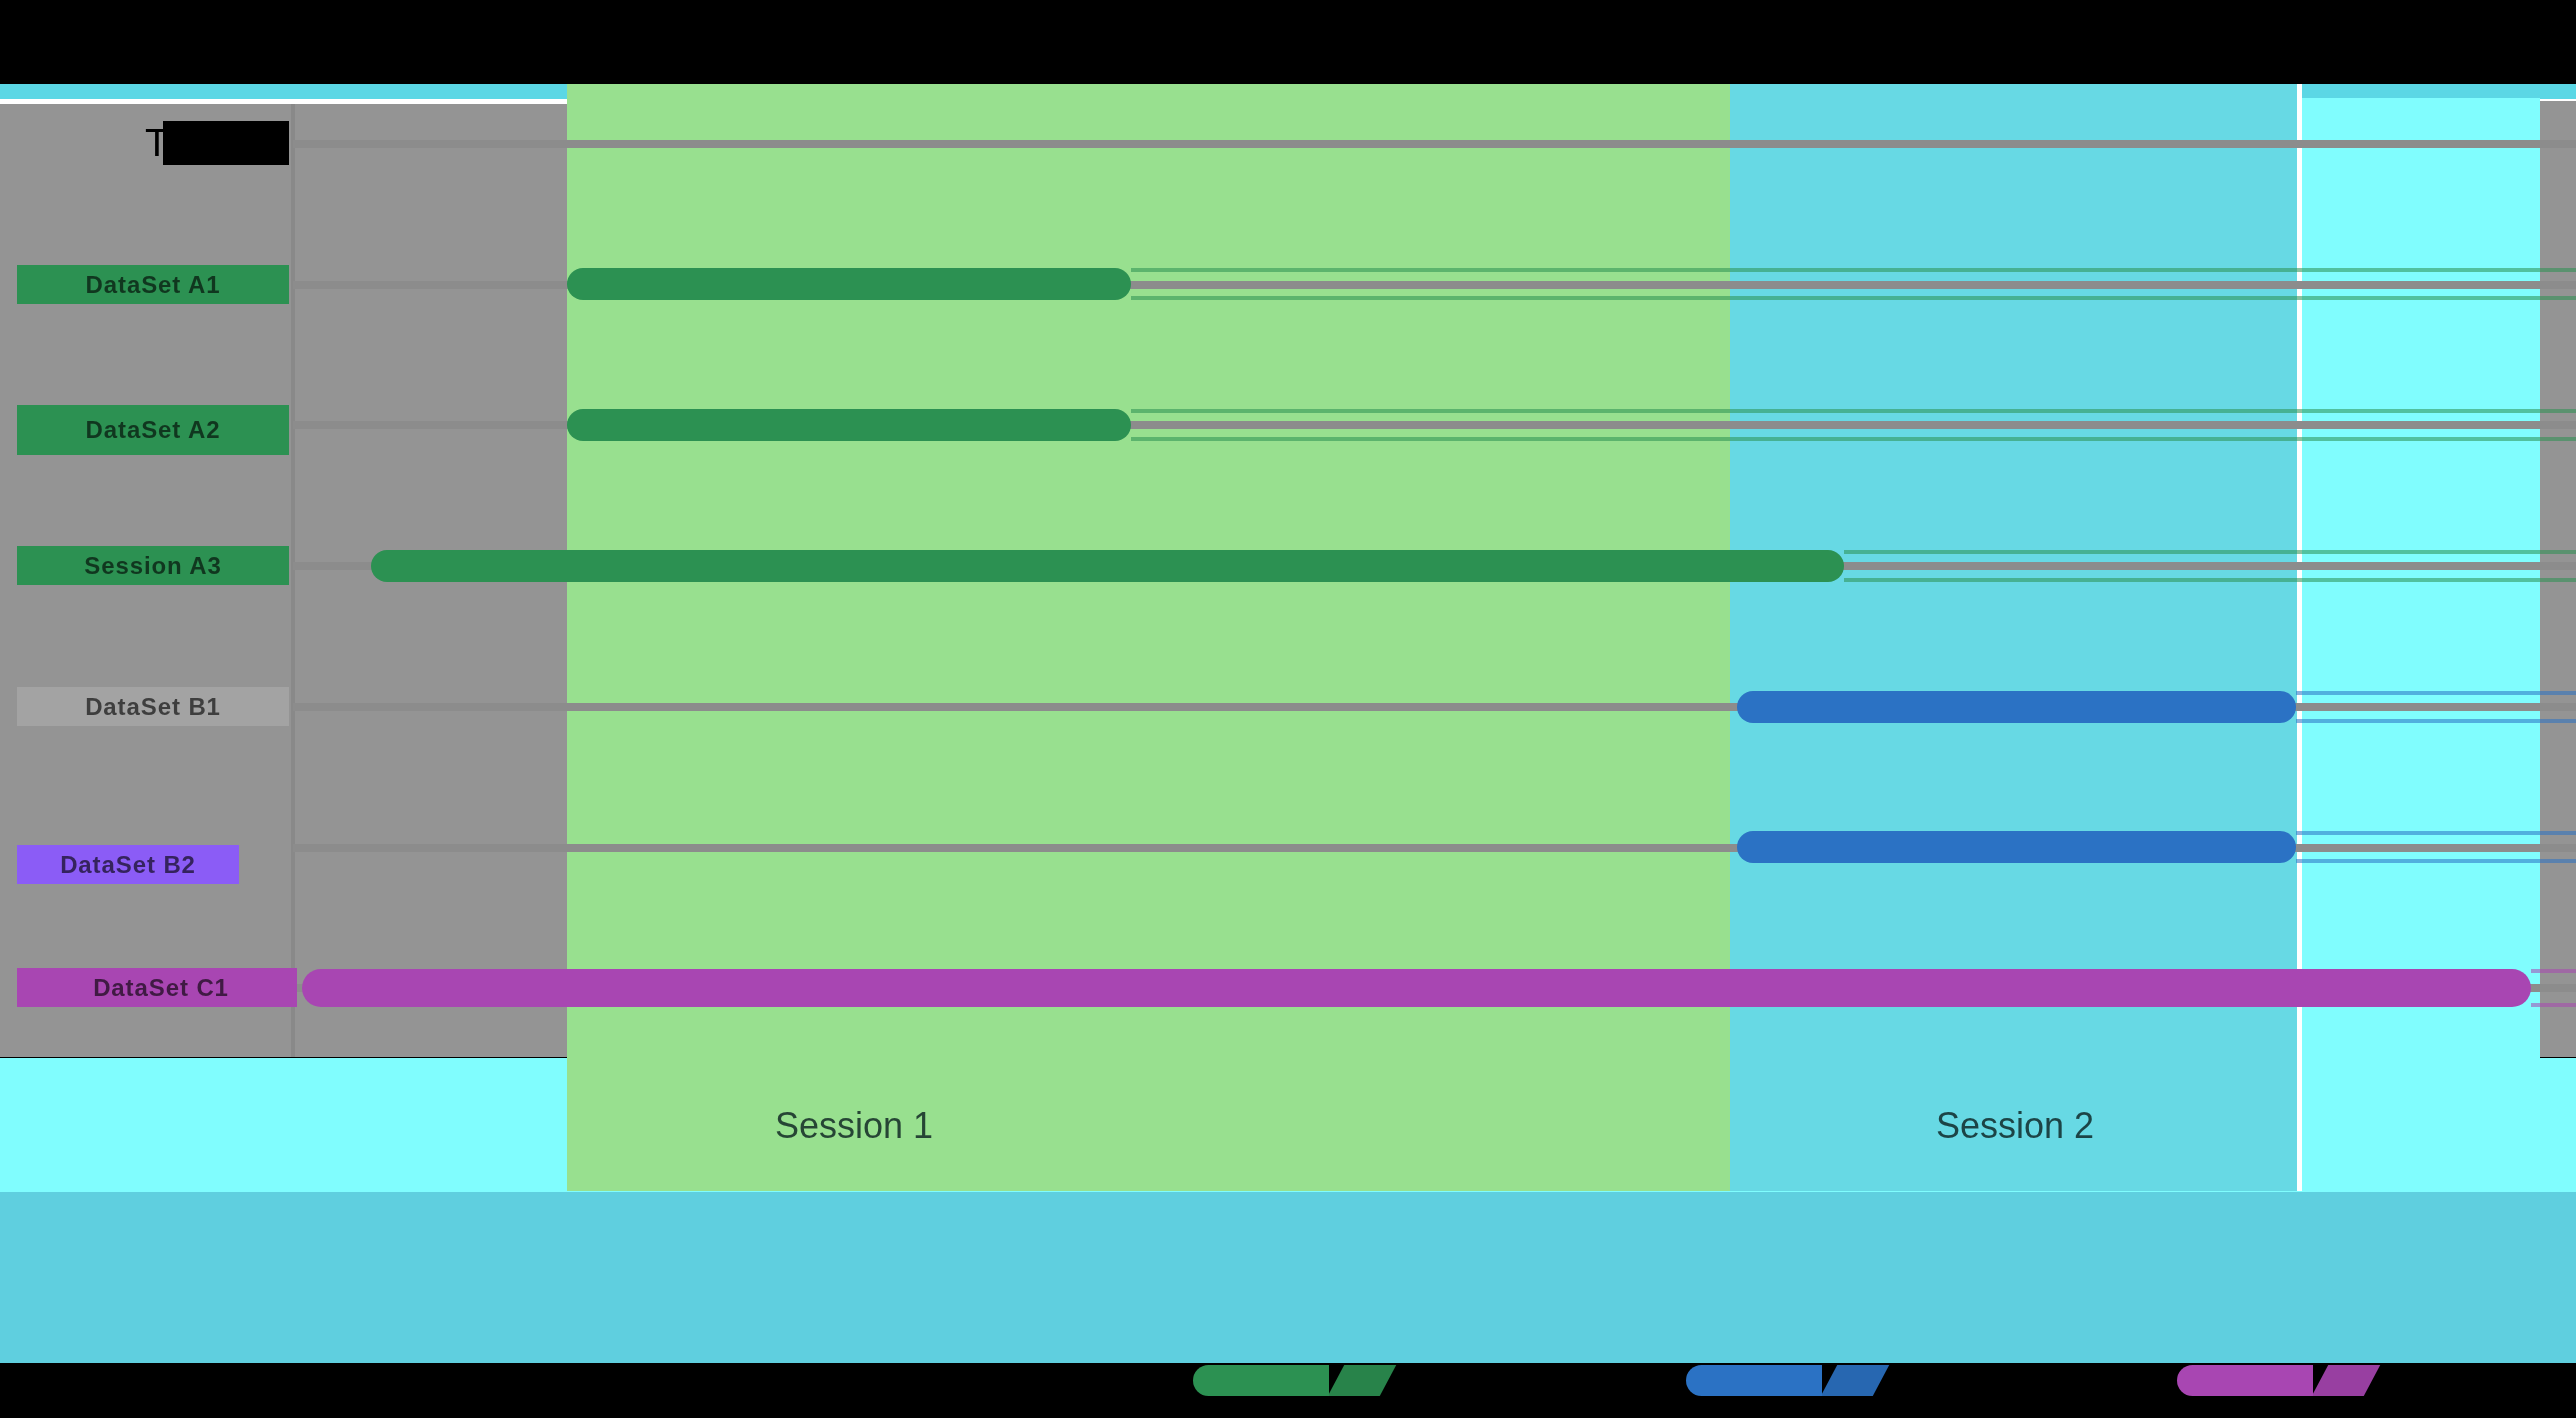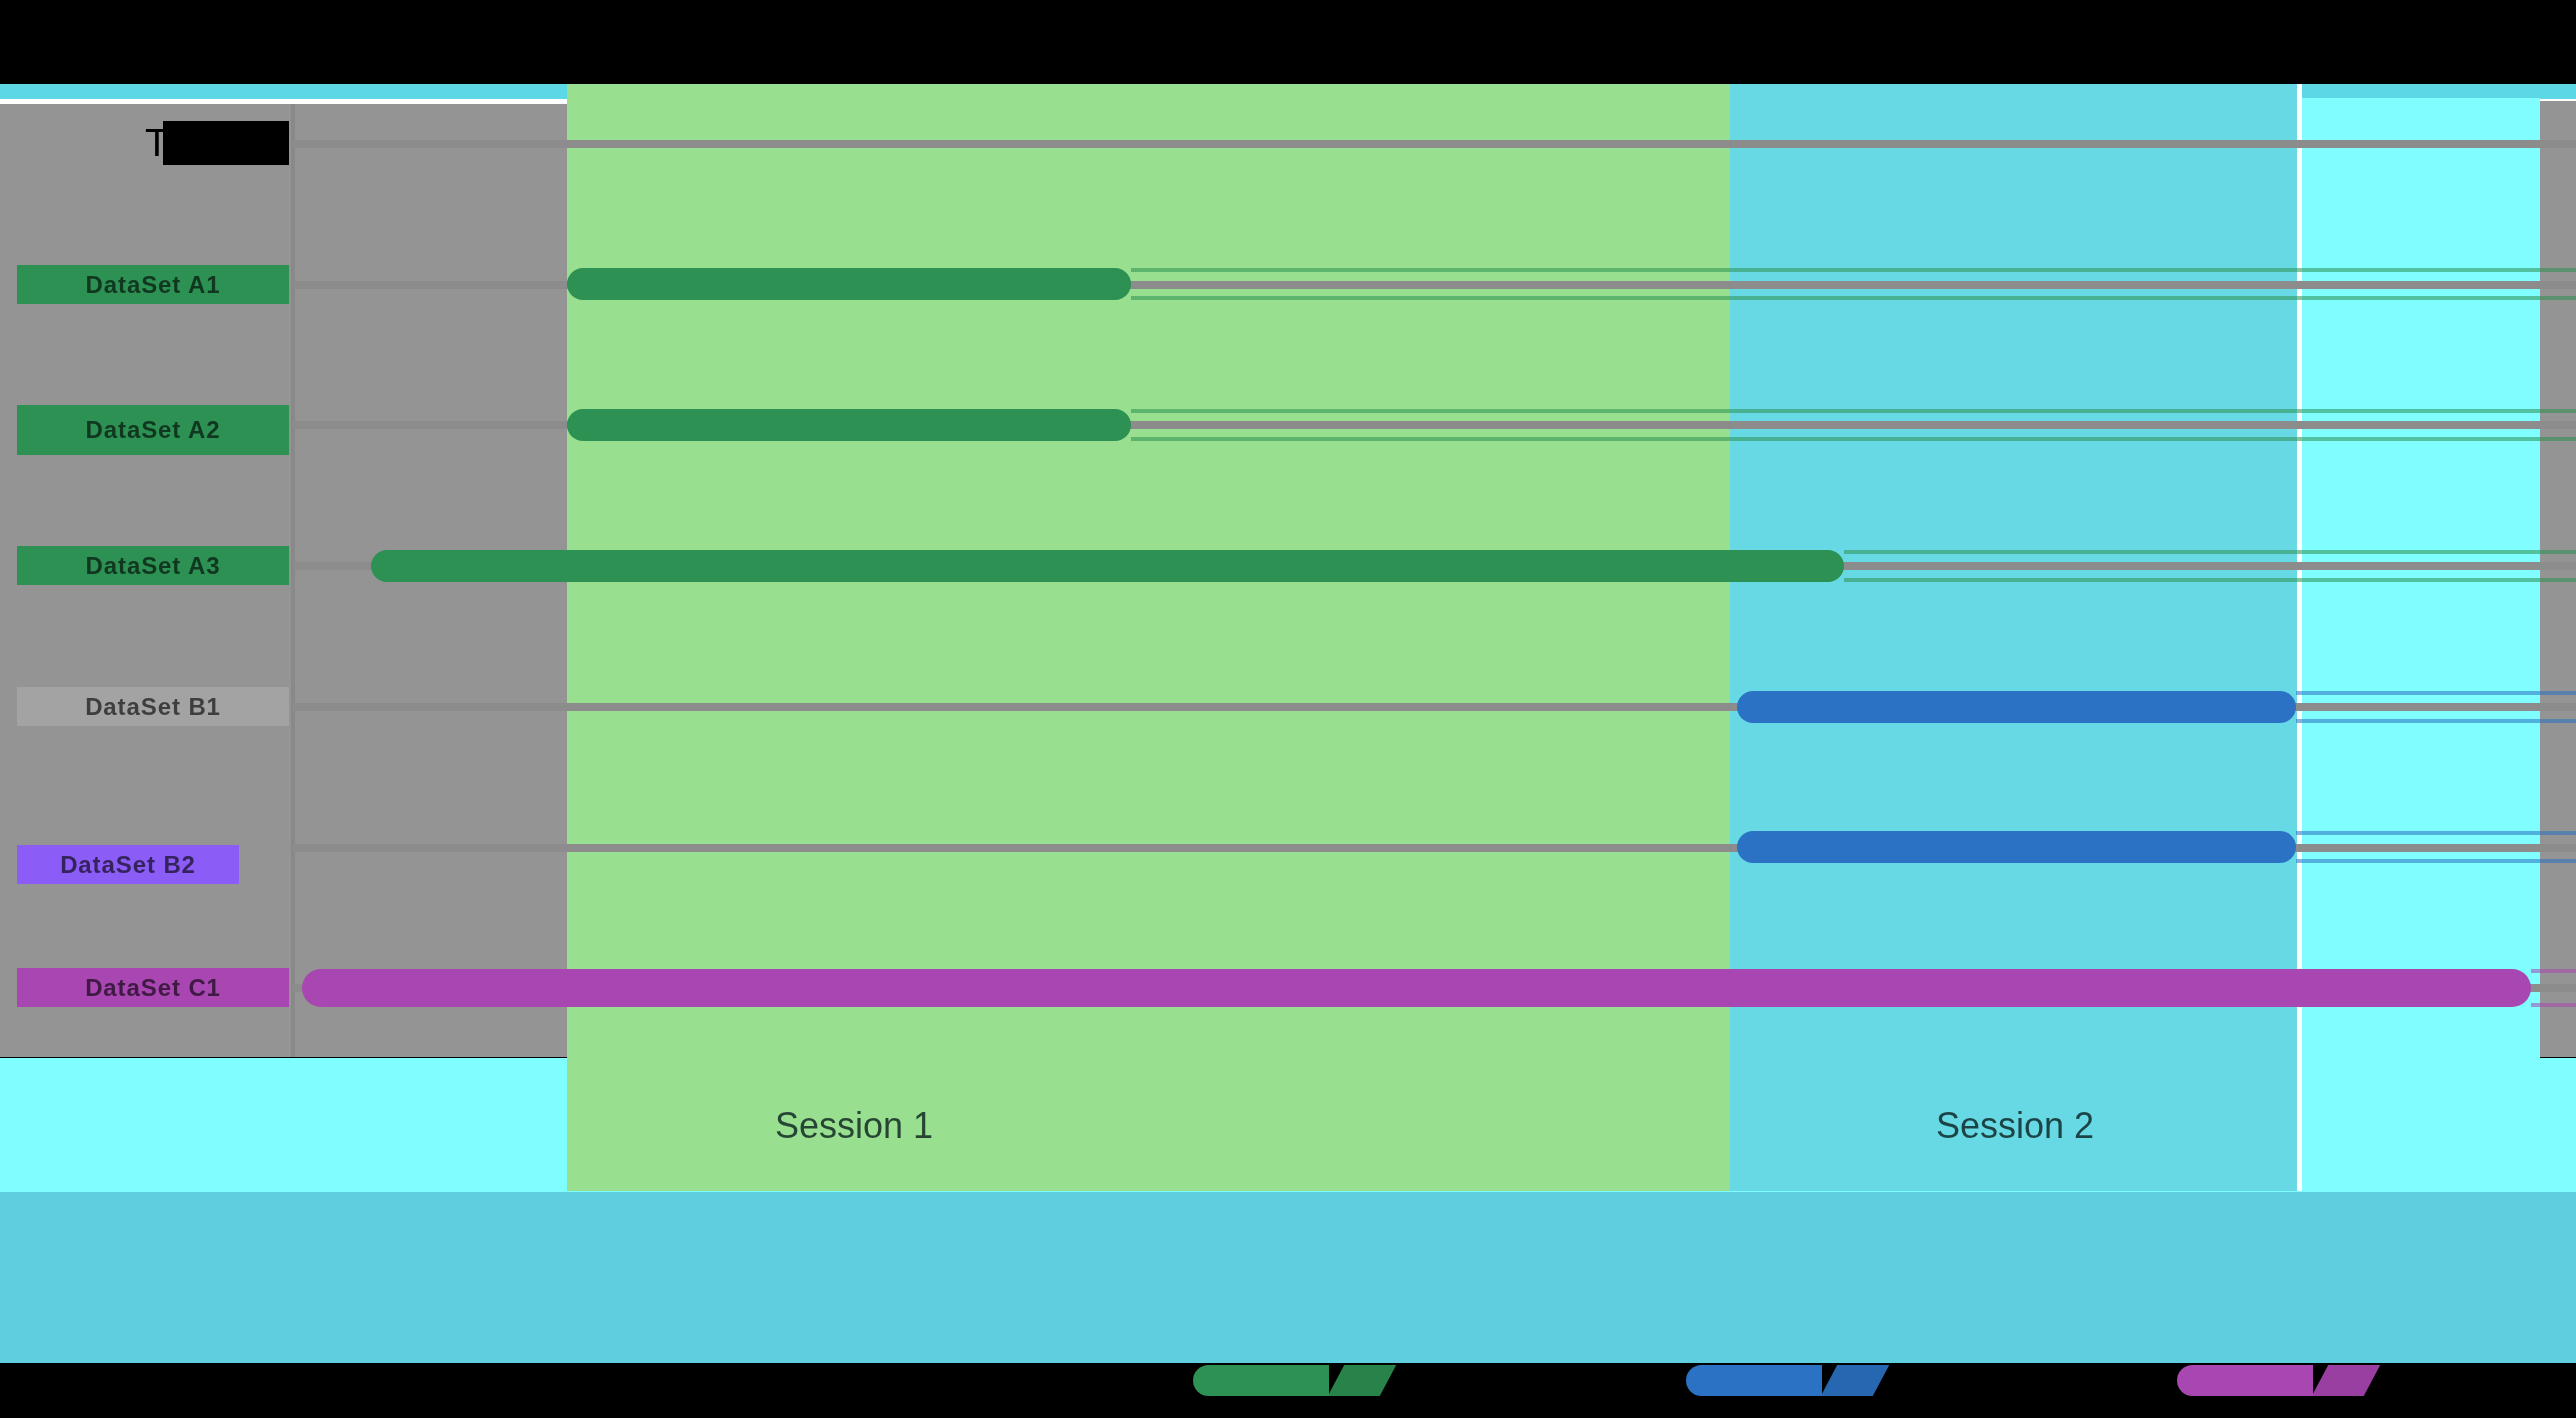--- a/index.html
+++ b/index.html
@@ -70,30 +70,30 @@
       <div class="gridline" style="left: 293px; top: 844px; width: 2283px;"></div>
       <div class="gridline" style="left: 293px; top: 984px; width: 2283px;"></div>
       <div class="remainder" style="left: 1131px; top: 268px; width: 1445px; height: 32px; border-top: 4.7px solid rgb(44, 145, 82); border-bottom: 4.7px solid rgb(44, 145, 82); opacity: 0.55;"></div>
       <div class="bar" style="left: 567px; top: 268px; width: 564px; height: 32px; background: rgb(44, 145, 82);"></div>
       <div class="row-label" style="left: 17px; top: 265px; width: 272px; height: 39px; background: rgb(44, 145, 82);">DataSet A1</div>
       <div class="remainder" style="left: 1131px; top: 409px; width: 1445px; height: 32px; border-top: 4.7px solid rgb(44, 145, 82); border-bottom: 4.7px solid rgb(44, 145, 82); opacity: 0.55;"></div>
       <div class="bar" style="left: 567px; top: 409px; width: 564px; height: 32px; background: rgb(44, 145, 82);"></div>
       <div class="row-label" style="left: 17px; top: 405px; width: 272px; height: 50px; background: rgb(44, 145, 82);">DataSet A2</div>
       <div class="remainder" style="left: 1844px; top: 550px; width: 732px; height: 32px; border-top: 4.7px solid rgb(44, 145, 82); border-bottom: 4.7px solid rgb(44, 145, 82); opacity: 0.55;"></div>
       <div class="bar" style="left: 371px; top: 550px; width: 1473px; height: 32px; background: rgb(44, 145, 82);"></div>
-      <div class="row-label" style="left: 17px; top: 546px; width: 272px; height: 39px; background: rgb(44, 145, 82);">DataSet A3</div>
+      <div class="row-label" style="left: 17px; top: 546px; width: 272px; height: 39px; background: rgb(44, 145, 82);">Session A3</div>
       <div class="remainder" style="left: 2296px; top: 691px; width: 280px; height: 32px; border-top: 4.7px solid rgb(43, 114, 196); border-bottom: 4.7px solid rgb(43, 114, 196); opacity: 0.55;"></div>
       <div class="bar" style="left: 1737px; top: 691px; width: 559px; height: 32px; background: rgb(43, 114, 196);"></div>
       <div class="row-label" style="left: 17px; top: 687px; width: 272px; height: 39px; background: #a3a3a3;">DataSet B1</div>
       <div class="remainder" style="left: 2296px; top: 831px; width: 280px; height: 32px; border-top: 4.7px solid rgb(43, 114, 196); border-bottom: 4.7px solid rgb(43, 114, 196); opacity: 0.55;"></div>
       <div class="bar" style="left: 1737px; top: 831px; width: 559px; height: 32px; background: rgb(43, 114, 196);"></div>
       <div class="row-label" style="left: 17px; top: 828px; width: 222px; height: 39px; background: #8b5cf6; margin-top: 17px;">DataSet B2</div>
       <div class="remainder" style="left: 2531px; top: 969px; width: 45px; height: 38px; border-top: 4.7px solid rgb(168, 70, 178); border-bottom: 4.7px solid rgb(168, 70, 178); opacity: 0.55;"></div>
       <div class="bar" style="left: 302px; top: 969px; width: 2229px; height: 38px; background: rgb(168, 70, 178);"></div>
-      <div class="row-label" style="left: 17px; top: 968px; width: 272px; height: 39px; background: rgb(168, 70, 178);">DataSet C1</div>
+      <div class="row-label" style="left: 17px; top: 968px; width: 272px; height: 39px; background: rgb(168, 70, 178); padding-left: 8px;">DataSet C1</div>
     </div>
 
   <div class="abs" id="chart-title">T</div>
   <div class="abs" id="title-redaction"></div>
 
   <div class="session-label" id="session1-label" style="left: 854px; top: 1126px;">Session 1</div>
   <div class="session-label" id="session2-label" style="left: 2015px; top: 1126px;">Session 2</div>
 
   <div id="legend">
       <div class="legend-swatch" style="left: 1193px; width: 197px;">

